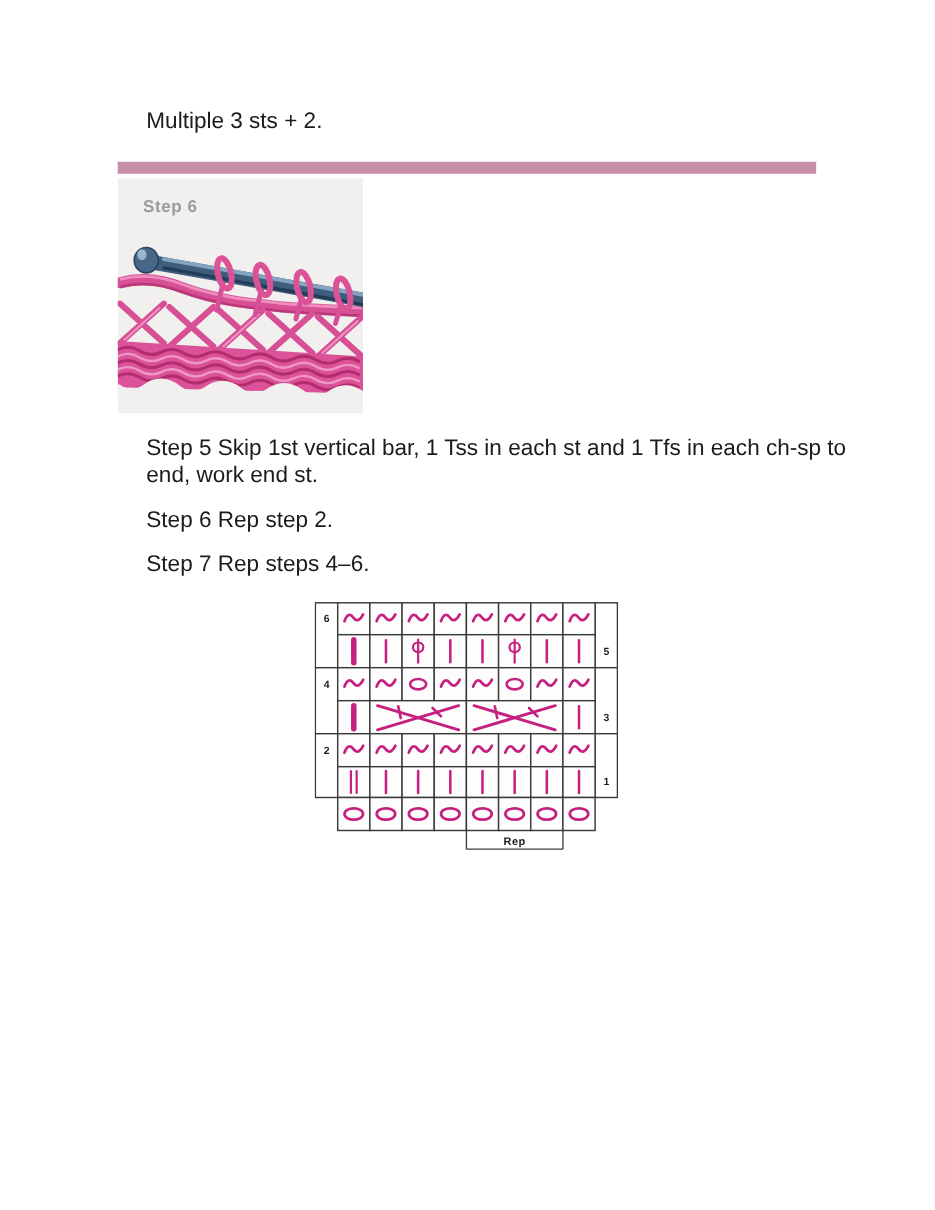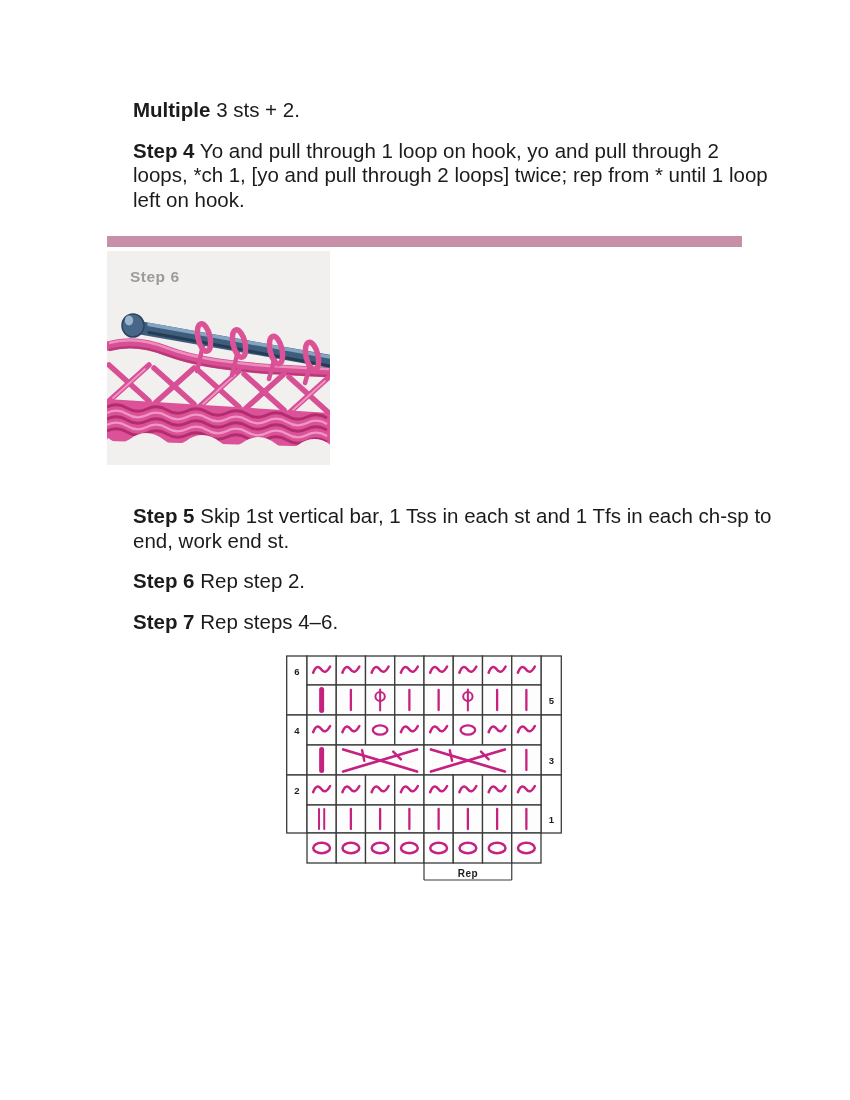--- a/index.html
+++ b/index.html
@@ -3,37 +3,36 @@
 <meta charset="utf-8">
 <style>
   html,body{margin:0;padding:0;}
   body{
     width:850px;height:1100px;background:#ffffff;
     font-family:"Liberation Sans", sans-serif;color:#1b1b1b;
     position:relative;overflow:hidden;
   }
   .content{position:absolute;left:107px;top:98px;width:671px;}
   p.instr{margin:0 0 16px 26px;width:645px;font-size:20.5px;line-height:24.5px;letter-spacing:0px;}
-  p.instr b{font-weight:700;}
+  p.instr b{font-weight:400;}
   .divider{height:11px;width:635px;margin:24px 0 4px 0;background:#c78fa8;}
   .photo-fig{width:223px;height:214px;margin:0;position:relative;}
   .chart-wrap{margin:21px 0 0 179px;width:276px;height:228px;}
   svg{display:block;}
   svg text{font-family:"Liberation Sans", sans-serif;}
 </style>
 </head>
 <body>
 
 <div class="content">
 
   <p class="instr"><b>Multiple</b><span> 3 sts + 2.</span></p>
 
 
 
-  <p class="instr"><b>Step 4</b><span> Yo and pull through 1 loop on hook, yo and pull through 2 loops, *ch 1, [yo and pull through 2 loops] twice; rep from * until 1 loop left on hook.</span></p>
 
   <div class="divider" style="background: rgb(199, 143, 168);"></div>
 
   <figure class="photo-fig">
     <svg width="223" height="214" viewBox="0 0 223 214">
       <rect width="223" height="214" fill="#f2f0ee"></rect>
 
       <path d="M2,95 C20,90 40,92 60,100 C90,111 120,114 150,117 C175,119 200,120 222,121" stroke="#d74f95" stroke-width="10" fill="none" stroke-linecap="round"></path>
       <path d="M2,99 C20,94 40,96 60,104 C90,115 120,118 150,121 C175,123 200,124 222,125" stroke="#b12d6e" stroke-width="2.5" fill="none" opacity="0.7"></path>
       <path d="M2,92 C20,87 40,89 60,97 C90,108 120,111 150,114 C175,116 200,117 222,118" stroke="#f29dc8" stroke-width="2.5" fill="none" opacity="0.8"></path>
@@ -87,21 +86,21 @@
         <ellipse cx="97" cy="86.5" rx="6" ry="14" transform="rotate(-13 97 86.5)"></ellipse>
         <ellipse cx="132" cy="92.5" rx="6" ry="14" transform="rotate(-13 132 92.5)"></ellipse>
         <ellipse cx="169" cy="99" rx="6" ry="14" transform="rotate(-13 169 99)"></ellipse>
         <ellipse cx="205" cy="105" rx="6" ry="14" transform="rotate(-13 205 105)"></ellipse>
       </g>
 
       <text x="23" y="31" font-size="15.5" font-weight="bold" letter-spacing="0.5" fill="#9b9b9b">Step 6</text>
     </svg>
   </figure>
 
-  <p class="instr" style="margin-top:39px;"><b>Step 5</b><span> Skip 1st vertical bar, 1 Tss in each st and 1 Tfs in each ch-sp to end, work end st.</span></p>
+  <p class="instr" style="margin-top:20px;"><b>Step 5</b><span> Skip 1st vertical bar, 1 Tss in each st and 1 Tfs in each ch-sp to end, work end st.</span></p>
 
   <p class="instr"><b>Step 6</b><span> Rep step 2.</span></p>
 
   <p class="instr"><b>Step 7</b><span> Rep steps 4–6.</span></p>
 
   <div class="chart-wrap">
     <svg width="276" height="228" viewBox="0 0 276 228">
         <rect x="0.7" y="1" width="20.3" height="59" fill="#ffffff" stroke="#3a3a3a" stroke-width="1.3"></rect>
         <rect x="255" y="1" width="20.3" height="59" fill="#ffffff" stroke="#3a3a3a" stroke-width="1.3"></rect>
         <text x="11" y="16" text-anchor="middle" dominant-baseline="central" font-size="9.5" font-weight="bold" fill="#1c1c1c">6</text>

